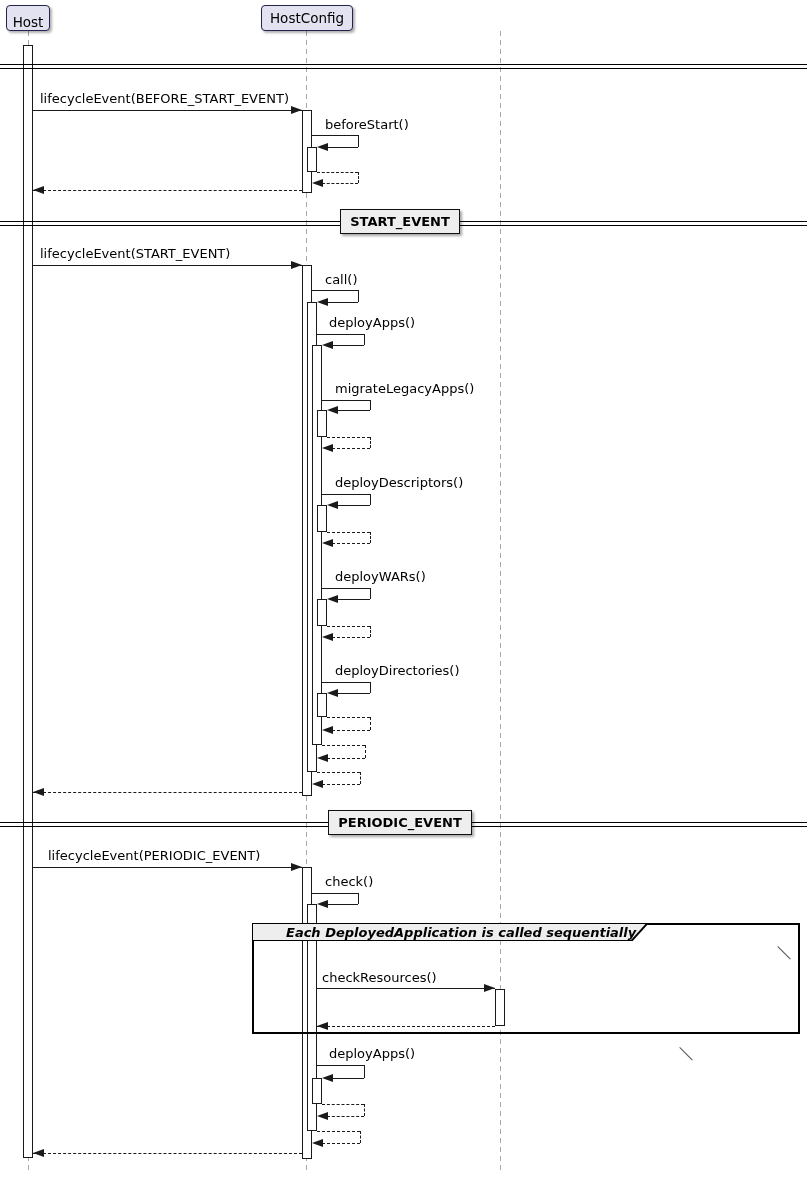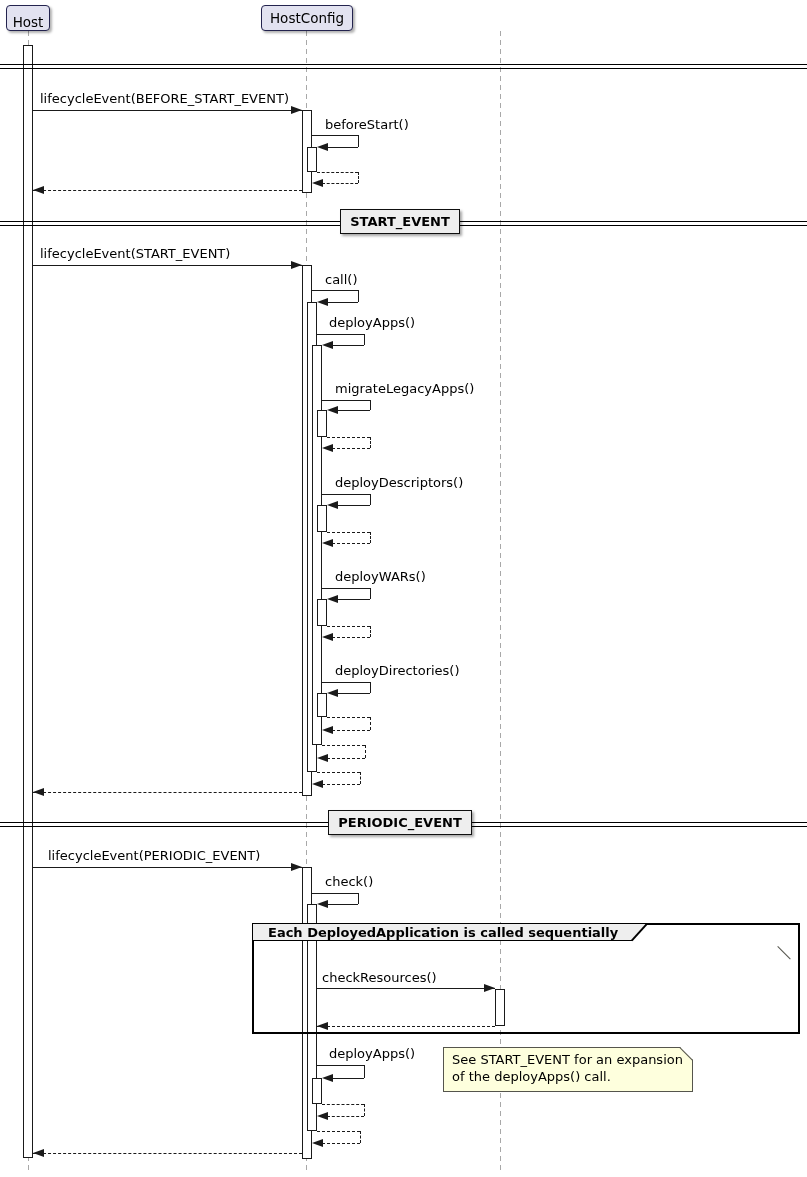--- a/index.html
+++ b/index.html
@@ -95,21 +95,21 @@
     <div class="divbox" style="left: 340px; top: 209px; width: 120px; height: 25px;">
       <span>START_EVENT</span>
     </div>
     <div class="divbox" style="left: 328px; top: 810px; width: 144px; height: 25px;">
       <span>PERIODIC_EVENT</span>
     </div>
     <div class="group-frame" style="left: 252px; top: 923px; width: 548px; height: 111px;"></div>
     <div class="group-tab" style="left: 253px; top: 924px; width: 393px; height: 16px;"></div>
     <div class="gline" style="left: 253px; top: 939.5px; width: 379px; height: 1.5px;"></div>
     <div class="gline" style="left: 631px; top: 940px; width: 22.5px; height: 1.5px; transform-origin: 0px 0px; transform: rotate(-48deg);"></div>
-    <div class="group-title" style="left: 268px; top: 924.5px;">Each DeployedApplication is called sequentially</div>
+    <div class="group-title" style="left: 286px; top: 924.5px; font-style: italic;">Each DeployedApplication is called sequentially</div>
     <div class="mline" style="left: 33px; top: 110px; width: 268.5px;"></div>
     <div class="ah right" style="left: 290.5px; top: 106px;"></div>
     <div class="mlabel" style="left: 40px; top: 91px;">lifecycleEvent(BEFORE_START_EVENT)</div>
     <div class="mline" style="left: 311.5px; top: 135px; width: 46.5px;"></div>
     <div class="vline" style="left: 358px; top: 135px; height: 11.5px;"></div>
     <div class="mline" style="left: 326.5px; top: 146.5px; width: 31.5px;"></div>
     <div class="ah left" style="left: 316.5px; top: 142.5px;"></div>
     <div class="mlabel" style="left: 325px; top: 117px;">beforeStart()</div>
     <div class="mline dash" style="left: 316.5px; top: 171.5px; width: 41.5px;"></div>
     <div class="vline dash" style="left: 358px; top: 171.5px; height: 11.5px;"></div>
@@ -198,22 +198,20 @@
     <div class="vline dash" style="left: 364px; top: 1103.5px; height: 12.5px;"></div>
     <div class="mline dash" style="left: 326.5px; top: 1116px; width: 37.5px;"></div>
     <div class="ah left" style="left: 316.5px; top: 1112px;"></div>
     <div class="mline dash" style="left: 316.5px; top: 1131px; width: 43.5px;"></div>
     <div class="vline dash" style="left: 360px; top: 1131px; height: 12px;"></div>
     <div class="mline dash" style="left: 321.5px; top: 1143px; width: 38.5px;"></div>
     <div class="ah left" style="left: 311.5px; top: 1139px;"></div>
     <div class="mline dash" style="left: 33px; top: 1152.5px; width: 268.5px;"></div>
     <div class="ah left" style="left: 33px; top: 1148.5px;"></div>
     <div class="fold-line" style="left: 778px; top: 945.5px;"></div>
-    <div class="note" style="left: 443px; top: 1047px; width: 250px; min-height: 45px;">See START_EVENT for an expansion
-of the deployApps() call.</div>
     <div class="fold-line" style="left: 680px; top: 1047px;"></div>
     <div class="participant" style="left: 6px; top: 5px; width: 44px; height: 26px; align-items: flex-end;">
       <span>Host</span>
     </div>
     <div class="participant" style="left: 261px; top: 5px; width: 92px; height: 26px;">
       <span>HostConfig</span>
     </div>
   </div>
 
 </body></html>

